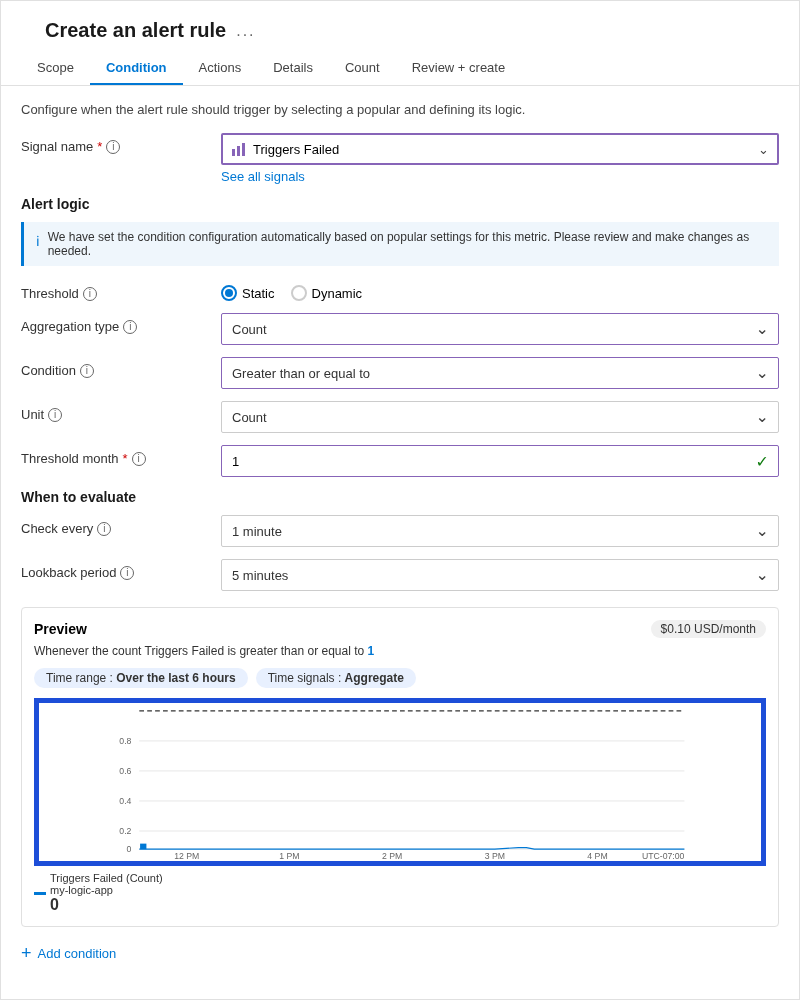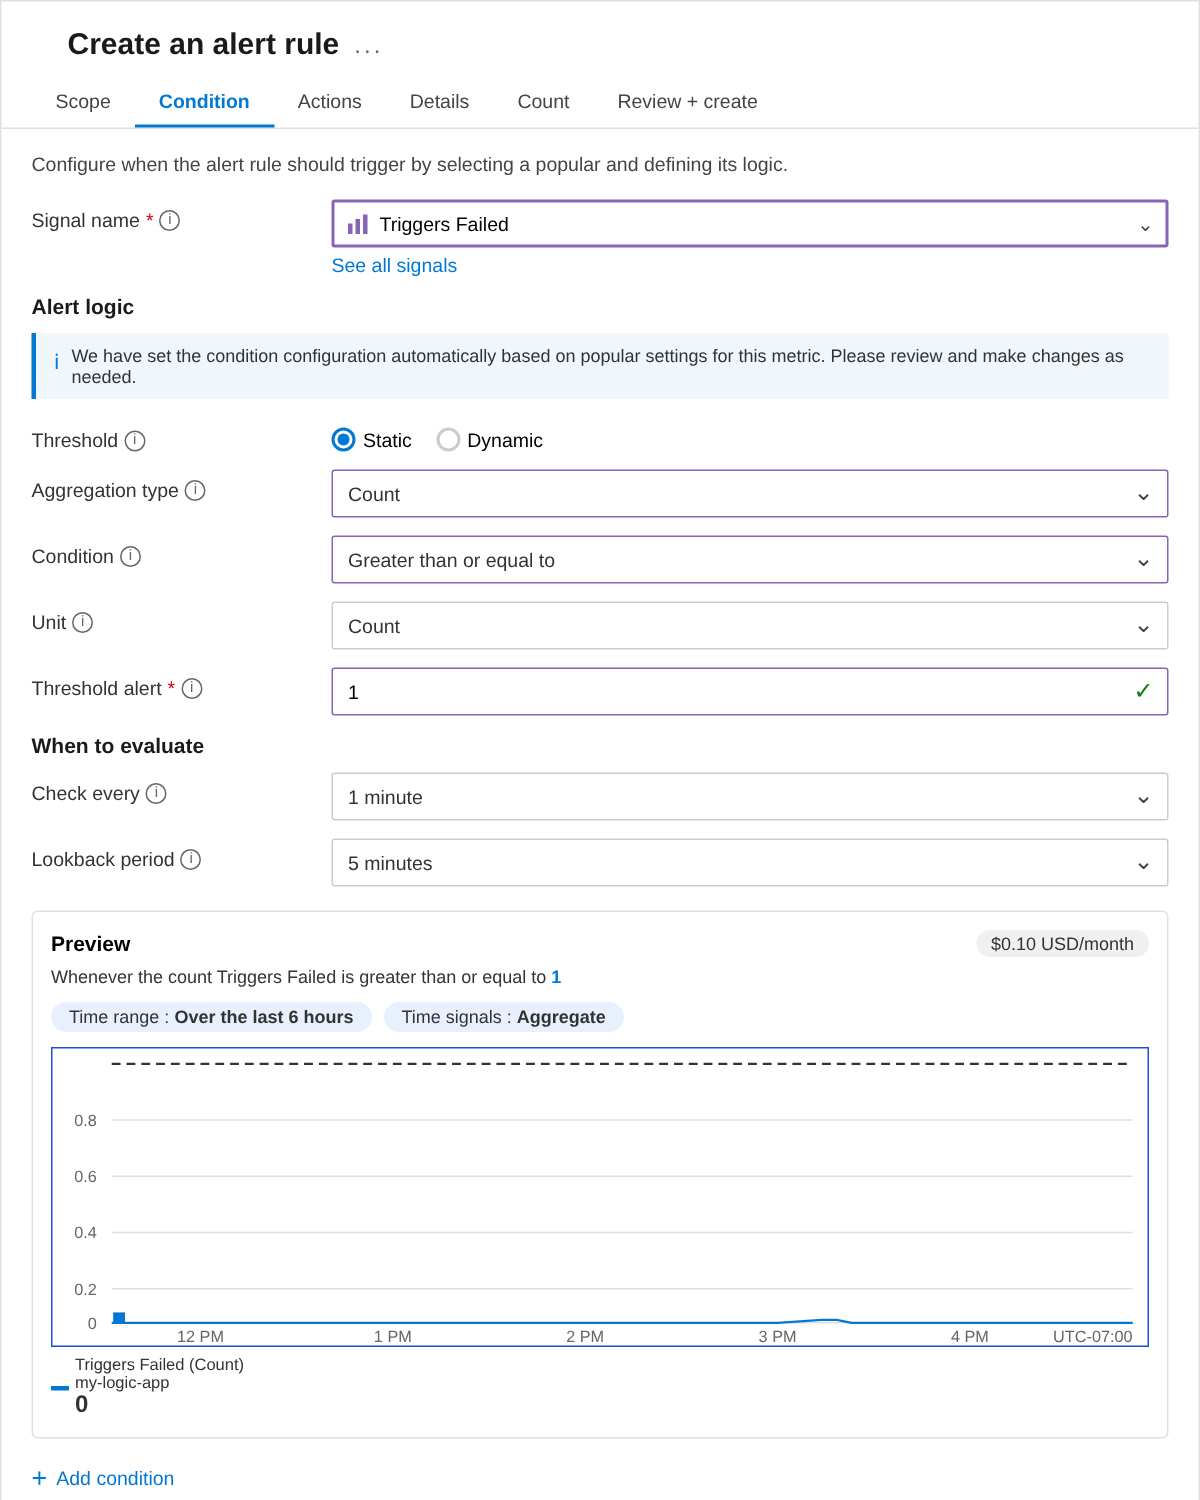--- a/index.html
+++ b/index.html
@@ -276,22 +276,22 @@
       border-radius: 12px;
       padding: 3px 12px;
       font-size: 12px;
       color: #333;
     }
     .badge strong {
       font-weight: 700;
     }
     .chart-container {
       position: relative;
-      height: 200px;
-      border: 1px solid #1d4ed8;
+      height: 168px;
+      border: 5px solid #1d4ed8;
     }
     .chart-legend {
       font-size: 11px;
       color: #333;
       margin-top: 6px;
     }
     .chart-legend-item {
       display: flex;
       align-items: center;
       gap: 4px;
@@ -432,21 +432,21 @@
         <div class="select-wrapper">
           <select class="gray-border">
             <option>Count</option>
           </select>
         </div>
       </div>
     </div>
 
     <div class="form-row">
       <div class="form-label">
-        <span>Threshold alert</span>
+        <span>Threshold month</span>
         <span class="required"> *</span>
         <span class="info-icon">i</span>
       </div>
       <div class="form-control">
         <div class="threshold-wrapper">
           <input type="text" value="1" style="width: 100%; padding: 5px 30px 5px 10px; border: 1px solid rgb(135, 100, 184); border-radius: 2px; font-size: 13px; height: 32px; outline: none;">
           <span class="check-icon">✓</span>
         </div>
       </div>
     </div>

